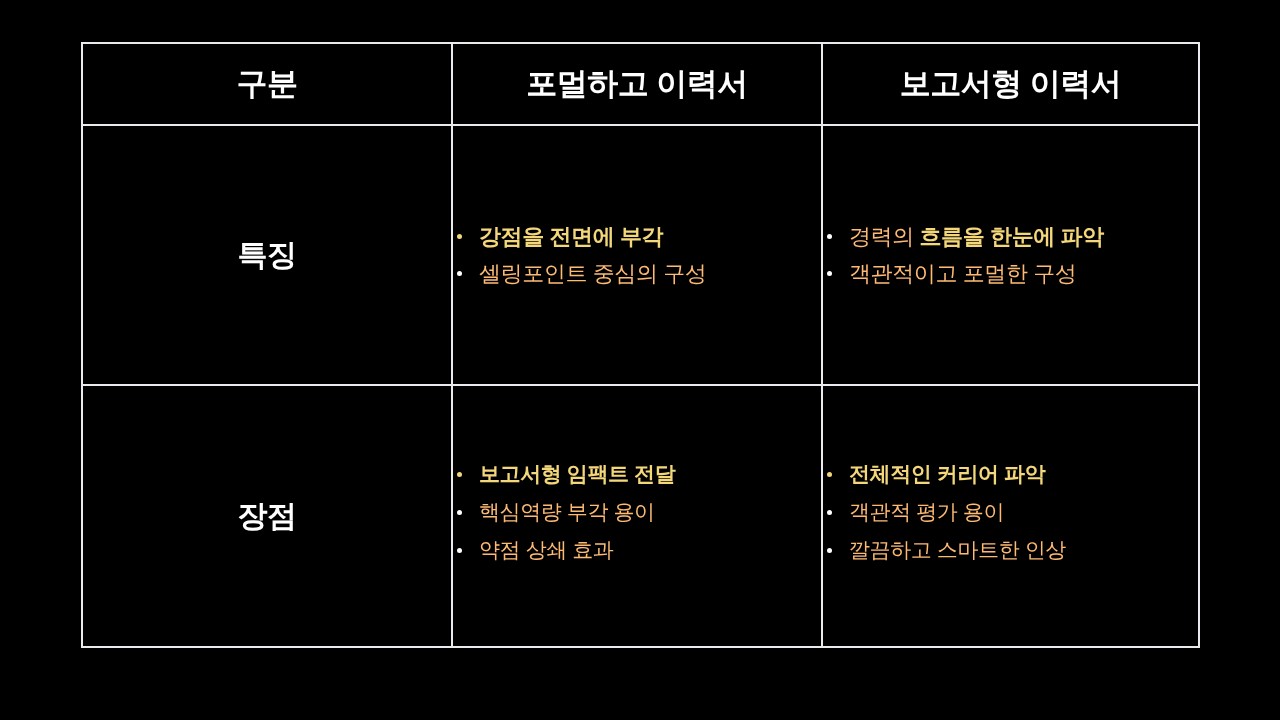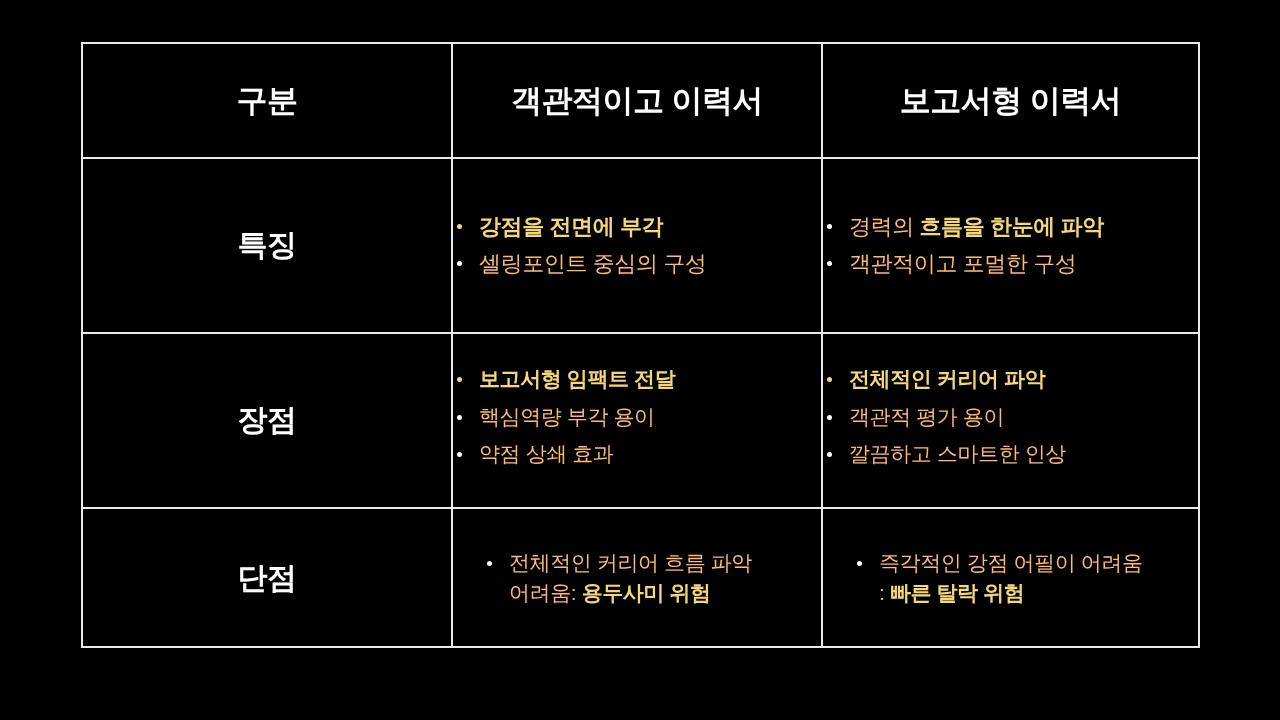--- a/index.html
+++ b/index.html
@@ -35,21 +35,21 @@
     border: 2px solid #e9e9ee;
     background: #000000;
     padding: 0;
     vertical-align: middle;
   }
   col.c-label { width: 370px; }
   col.c-impact { width: 370px; }
   col.c-report { width: 377px; }
 
   
-  .hdr-row { height: 115px; }
+  .hdr-row { height: 82px; }
   .hdr-cell {
     text-align: center;
   }
   .hdr-text {
     display: block;
     color: #ffffff;
     font-size: 31px;
     font-weight: 700;
     letter-spacing: -0.5px;
     line-height: 1.2;
@@ -127,21 +127,21 @@
       <col class="c-label">
       <col class="c-impact">
       <col class="c-report">
     </colgroup>
     <thead>
       <tr class="hdr-row">
         <th class="hdr-cell">
           <span class="hdr-text">구분</span>
         </th>
         <th class="hdr-cell">
-          <span class="hdr-text">객관적이고 이력서</span>
+          <span class="hdr-text">포멀하고 이력서</span>
         </th>
         <th class="hdr-cell">
           <span class="hdr-text">보고서형 이력서</span>
         </th>
       </tr>
     </thead>
     <tbody>
 
       <tr class="row-feature" style="height:136px;">
         <td class="label-cell">
@@ -174,35 +174,18 @@
         </td>
         <td class="content-cell">
           <ul class="bullet-list">
               <li class="bullet-item em"><span class="hl">전체적인 커리어 파악</span></li>
               <li class="bullet-item"><span class="plain">객관적 평가 용이</span></li>
               <li class="bullet-item"><span class="plain">깔끔하고 스마트한 인상</span></li>
             </ul>
         </td>
       </tr>
 
-      <tr class="row-demerit" style="height:108px;">
-        <td class="label-cell">
-          <span class="label-text">단점</span>
-        </td>
-        <td class="content-cell">
-          <ul class="bullet-list">
-              <li class="bullet-item"><span class="plain">전체적인 커리어 흐름 파악
-어려움: </span><span class="hl">용두사미 위험</span></li>
-            </ul>
-        </td>
-        <td class="content-cell">
-          <ul class="bullet-list">
-              <li class="bullet-item"><span class="plain">즉각적인 강점 어필이 어려움
-: </span><span class="hl">빠른 탈락 위험</span></li>
-            </ul>
-        </td>
-      </tr>
 
 
     </tbody>
   </table>
 
 </div>
 
 </body></html>

